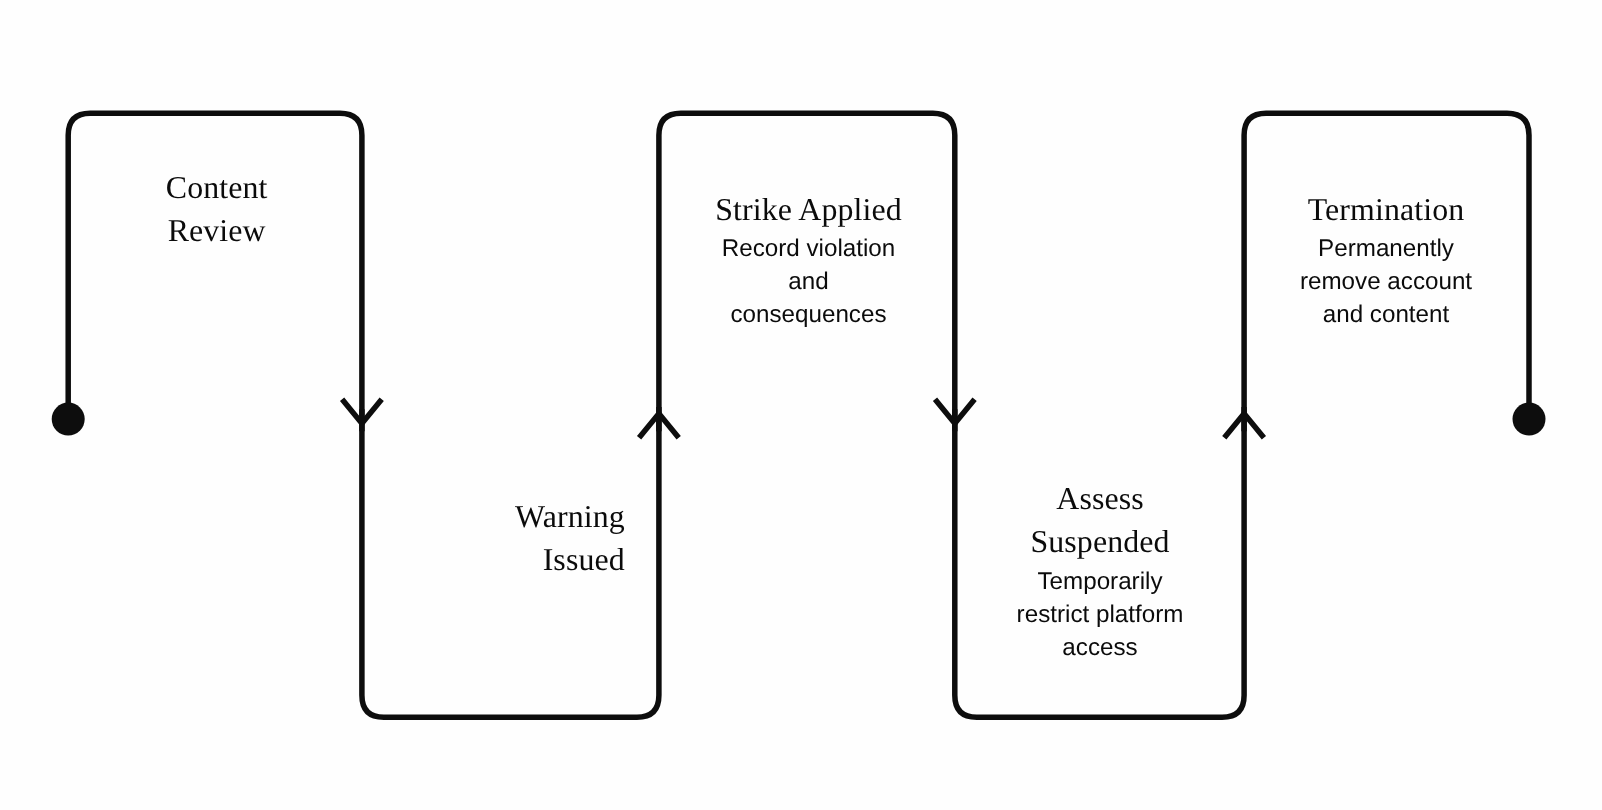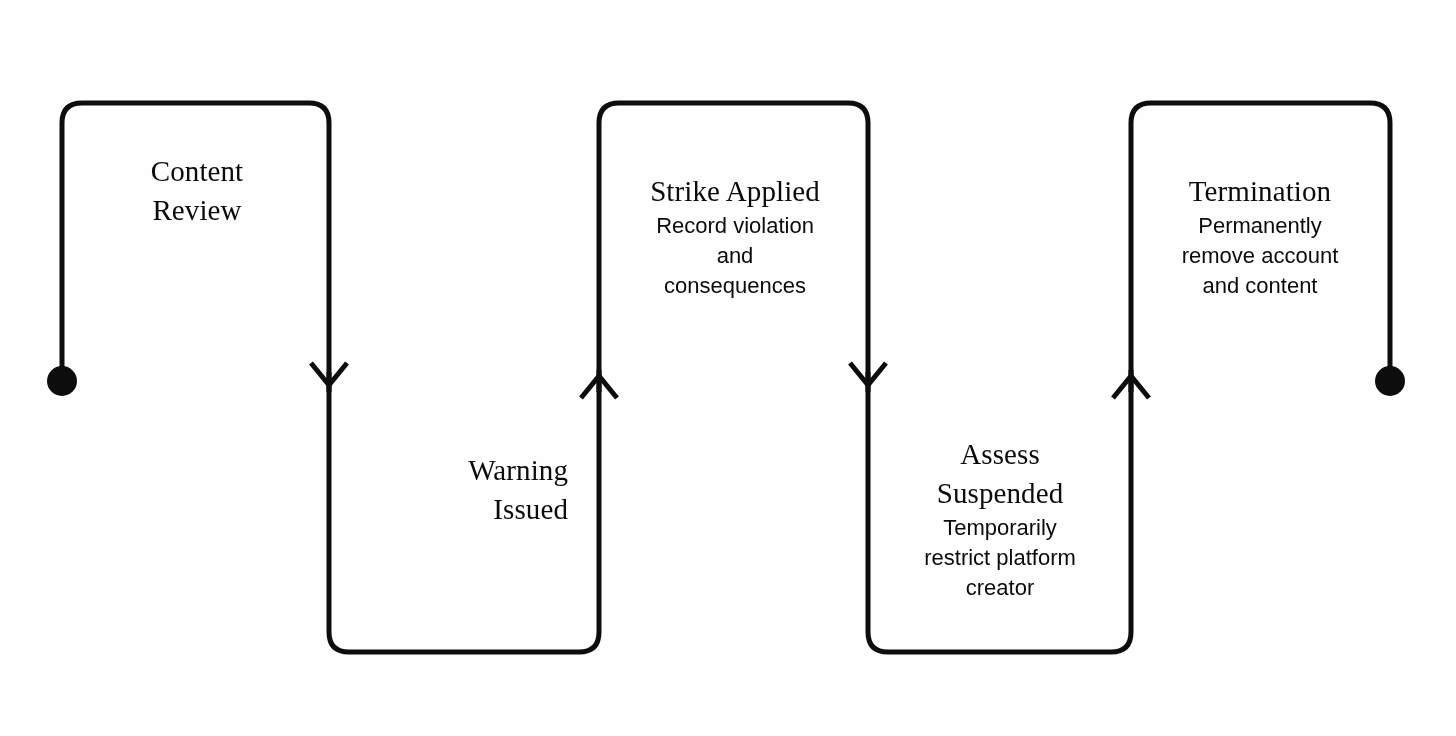--- a/index.html
+++ b/index.html
@@ -104,21 +104,21 @@
   <div class="step-desc">Record violation
 and
 consequences</div>
 </div>
 
 <div class="step-block" style="left:890px; top:435px; width:220px;">
   <div class="step-title">Assess
 Suspended</div>
   <div class="step-desc">Temporarily
 restrict platform
-creator</div>
+access</div>
 </div>
 
 <div class="step-block" style="left:1150px; top:172px; width:220px;">
   <div class="step-title">Termination</div>
   <div class="step-desc">Permanently
 remove account
 and content</div>
 </div>
 
 </body></html>

